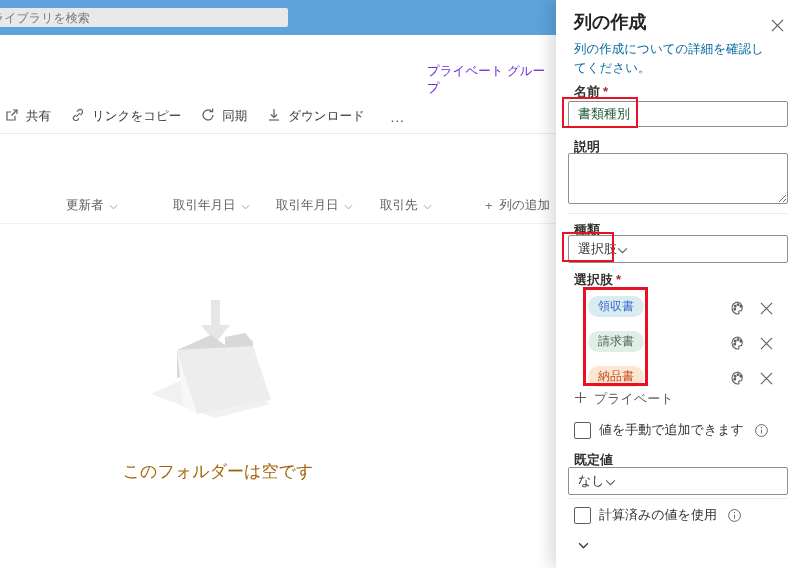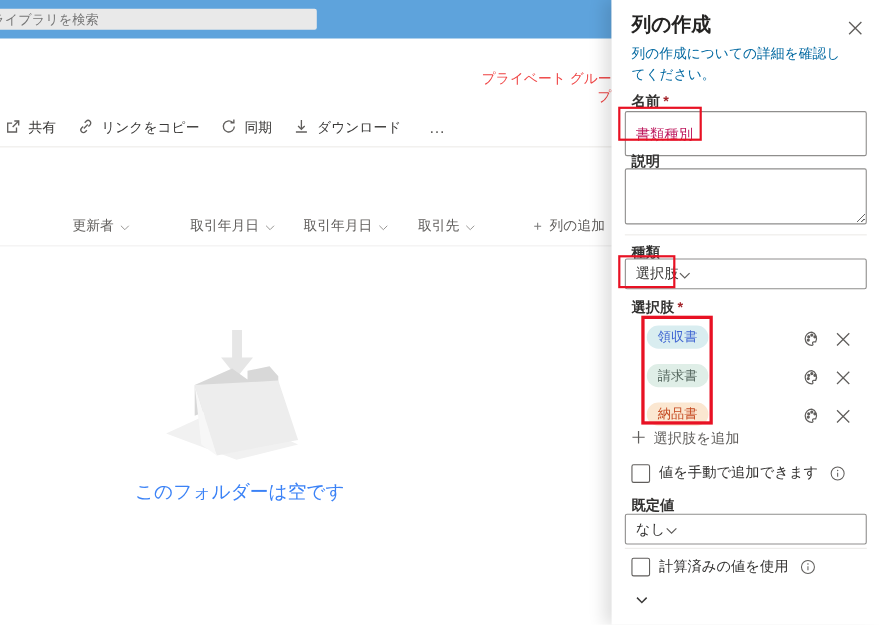--- a/index.html
+++ b/index.html
@@ -7,46 +7,46 @@
   body { font-family:"Liberation Sans","DejaVu Sans",sans-serif; background:#fff; color:#323130; }
   .app { position:relative; width:800px; height:568px; overflow:hidden; }
 
   
   .main { position:absolute; left:0; top:0; width:556px; height:568px; background:#fff; }
   .topbar { position:absolute; left:0; top:0; width:556px; height:35px; background:#5ea3dc; }
   .search { position:absolute; left:-18px; top:8px; width:306px; height:19px; background:#e9e9e9;
             border:none; border-radius:2px; padding:0 10px; font-size:12px; color:#666;
             font-family:"Liberation Sans","DejaVu Sans",sans-serif; outline:none; }
   .search::placeholder { color:#767676; }
-  .group-label { position:absolute; left:427px; top:63px; font-size:12.5px; color:#ef4444;text-align:right; }
+  .group-label { position:absolute; left:427px; top:63px; font-size:12.5px; color:#6d28d9; }
   .toolbar { position:absolute; left:4px; top:102px; height:28px; display:flex; align-items:center; gap:19px; }
   .tb-item { display:flex; align-items:center; gap:6px; font-size:12.5px; color:#3b3a39; cursor:pointer; white-space:nowrap; }
   .tb-item svg { color:#605e5c; }
   .tb-more { font-size:15px; color:#605e5c; letter-spacing:1px; padding:0 6px; cursor:pointer; }
   .hr1 { position:absolute; left:0; top:133px; width:556px; height:1px; background:#edebe9; }
   .colrow { position:absolute; left:18px; top:197px; width:556px; height:20px; font-size:12.5px; color:#605e5c; }
   .colh { position:absolute; top:0; display:flex; align-items:center; gap:5px; cursor:pointer; white-space:nowrap; }
   .colh svg { color:#979593; margin-top:2px; }
   .hr2 { position:absolute; left:0; top:223px; width:556px; height:1px; background:#f1f0ef; }
   .addcol { color:#605e5c; }
   .addcol .plus { font-size:13px; margin-right:2px; color:#7a7a7a; }
   .empty-wrap { position:absolute; left:113px; top:300px; width:210px; text-align:center; }
-  .empty-text { margin-top:9px; font-size:17px; color:#3b82f6; }
+  .empty-text { margin-top:34px; font-size:17px; color:#a16207; }
 
   
   .panel { position:absolute; left:556px; top:0; width:244px; height:568px; background:#fff;
            box-shadow:-7px 0 14px rgba(0,0,0,.13); }
   .p-title { position:absolute; left:18px; top:10px; font-size:18px; font-weight:bold; color:#252423; }
   .p-close { position:absolute; left:210px; top:14px; width:22px; height:22px; display:flex;
              align-items:center; justify-content:center; color:#605e5c; cursor:pointer; }
   .p-desc { position:absolute; left:18px; top:40px; width:202px; font-size:12.5px; color:#0369a1; line-height:1.55; }
   .p-label { position:absolute; font-size:13px; font-weight:bold; color:#323130; }
   .req { color:#a4262c; margin-left:3px; font-weight:bold; }
   .fld { position:absolute; left:12px; width:220px; border:1px solid #8f8e8d; border-radius:2px; background:#fff; }
-  .txt-input { height:41px; padding:0 9px; font-size:13px; color:#be185d;
+  .txt-input { height:26px; padding:0 9px; font-size:13px; color:#14532d;
                font-family:Liberation Serif, serif; outline:none; }
   .p-textarea { top:153px; height:51px; resize:vertical; font-size:13px; padding:4px 8px;
                 font-family:"Liberation Sans","DejaVu Sans",sans-serif; outline:none; }
   .dd { height:28px; display:flex; align-items:center; padding:0 9px; font-size:13px; color:#323130; cursor:pointer; }
   .dd svg { margin-left:auto; color:#605e5c; }
   .p-hr { position:absolute; left:12px; width:220px; height:1px; background:#edebe9; }
   .choice-row { position:absolute; left:0; width:244px; height:24px; }
   .pill { position:absolute; left:32px; top:0; height:21px; display:inline-flex; align-items:center;
           padding:0 10px; border-radius:11px; font-size:12px; cursor:text; white-space:nowrap; }
   .row-ico { position:absolute; top:2px; width:20px; height:20px; display:flex; align-items:center;
@@ -249,21 +249,21 @@
             <path d="M1 1l12 12M13 1L1 13"></path>
           </svg>
         </span>
     </div>
 
     <div class="add-choice">
       <span>
         <svg width="13" height="13" viewBox="0 0 14 14" stroke="currentColor" stroke-width="1.2">
             <path d="M7 1v12M1 7h12"></path>
           </svg></span>
-      <span>選択肢を追加</span>
+      <span>プライベート</span>
     </div>
 
     <div class="chk-row" style="top:421px">
       <span class="chk"></span>
       <span>値を手動で追加できます</span>
       <span class="info">
         <svg width="15" height="15" viewBox="0 0 16 16" fill="none" stroke="currentColor">
           <circle cx="8" cy="8" r="6.3"></circle>
             <path d="M8 7.2v4"></path>
             <circle cx="8" cy="5" r=".7" fill="currentColor" stroke="none"></circle>

